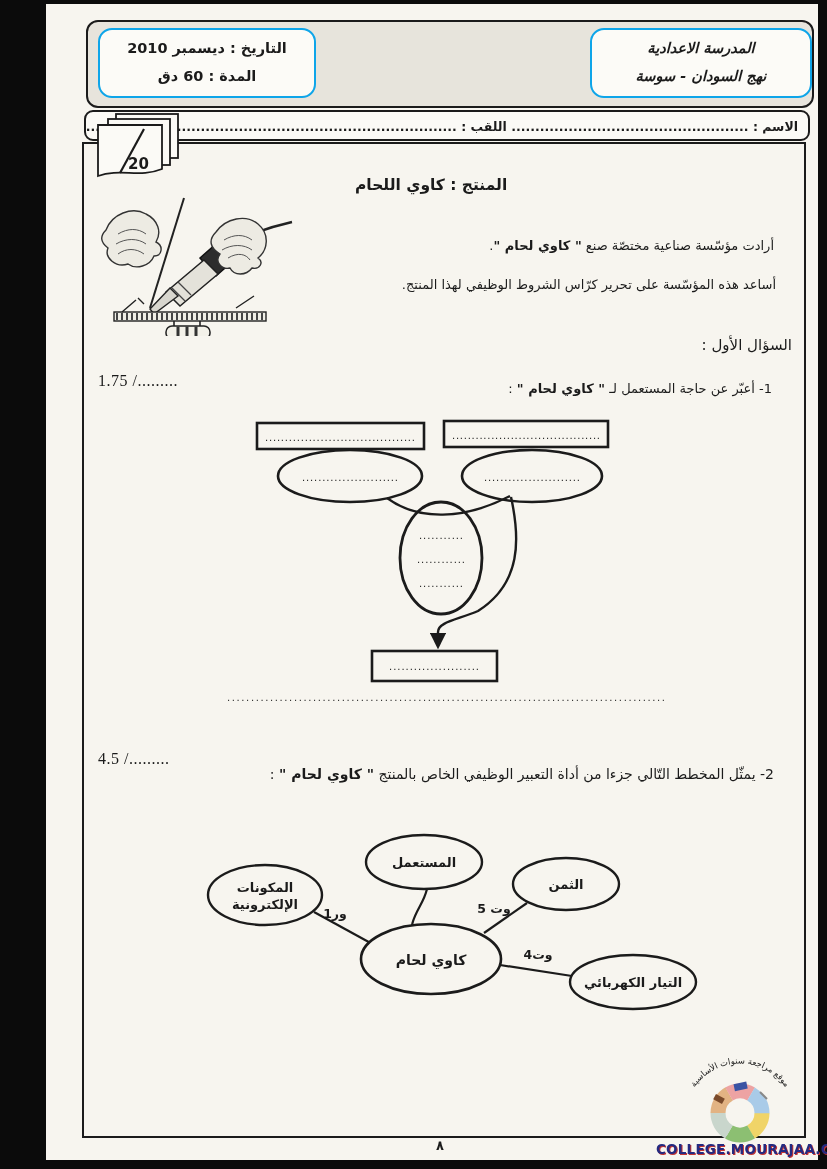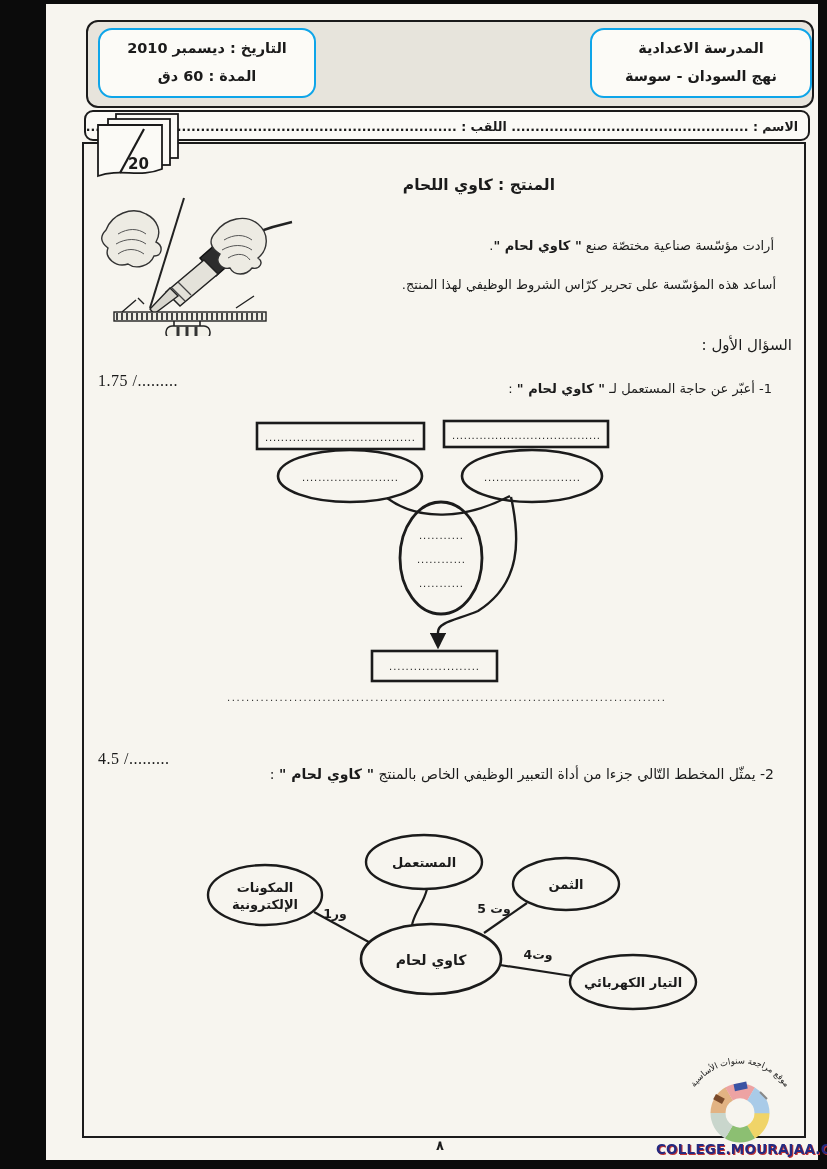--- a/index.html
+++ b/index.html
@@ -5,33 +5,33 @@
   html,body{margin:0;padding:0;background:#000;}
   .canvas{position:relative;width:827px;height:1169px;background:#0b0b0b;overflow:hidden;margin:0 auto;
           font-family:"DejaVu Sans",sans-serif;color:#1b1b1b;}
   .page{position:absolute;left:46px;top:4px;width:772px;height:1156px;background:#f7f5ef;}
   .abs{position:absolute;}
   
   .header-band{left:86px;top:20px;width:724px;height:84px;border:2px solid #1b1b1b;border-radius:12px;
      background-color:#e7e4dc;background-image:radial-gradient(#b3afa4 0.6px,transparent 0.7px);background-size:4px 4px;}
   .hbox{border:2px solid #0ea5e9;border-radius:14px;background:#fcfbf7;display:flex;flex-direction:column;
      justify-content:center;align-items:center;text-align:center;font-weight:700;font-size:14.5px;line-height:1.9;direction:rtl;}
-  .hbox-school{left:590px;top:28px;width:218px;height:66px;}
+  .hbox-school{left:590px;top:28px;width:218px;height:66px;font-style:italic;}
   .hbox-exam{left:350px;top:25px;width:206px;height:72px;}
   .hbox-info{left:98px;top:28px;width:214px;height:66px;}
   
   .name-strip{left:84px;top:110px;width:726px;height:31px;border:2px solid #1b1b1b;border-radius:9px;background:#fbfaf6;
      direction:rtl;font-weight:700;font-size:12.5px;line-height:30px;padding-right:10px;box-sizing:border-box;
      white-space:nowrap;overflow:hidden;}
   
   .frame{left:82px;top:142px;width:720px;height:992px;border:2px solid #1b1b1b;background:transparent;}
   .rtl-line{direction:rtl;text-align:right;white-space:nowrap;font-size:13px;}
   .bold{font-weight:700;}
   .score-note{font-family:Liberation Serif, serif;font-size:16px;direction:ltr;white-space:nowrap;letter-spacing:0.5px;margin-left:12px;}
-  .title{font-weight:700;font-size:15.5px;text-align:right;direction:rtl;}
+  .title{font-weight:700;font-size:15.5px;text-align:left;direction:rtl;}
   .heading{font-weight:400;font-size:15px;direction:rtl;}
   .dots-line{font-size:10px;letter-spacing:1.6px;white-space:nowrap;overflow:hidden;color:#2a2a2a;}
   
   svg text{font-family:"DejaVu Sans",sans-serif;fill:#1b1b1b;}
   .site-text{font-weight:700;font-size:13.5px;text-align:center;letter-spacing:0.2px;
      color:#242a80;text-shadow:1px 0.6px 0 #c23434;font-family:"DejaVu Sans",sans-serif;}
   .pagenum{font-size:13px;font-weight:700;text-align:center;}
 </style>
 </head>
 <body>

